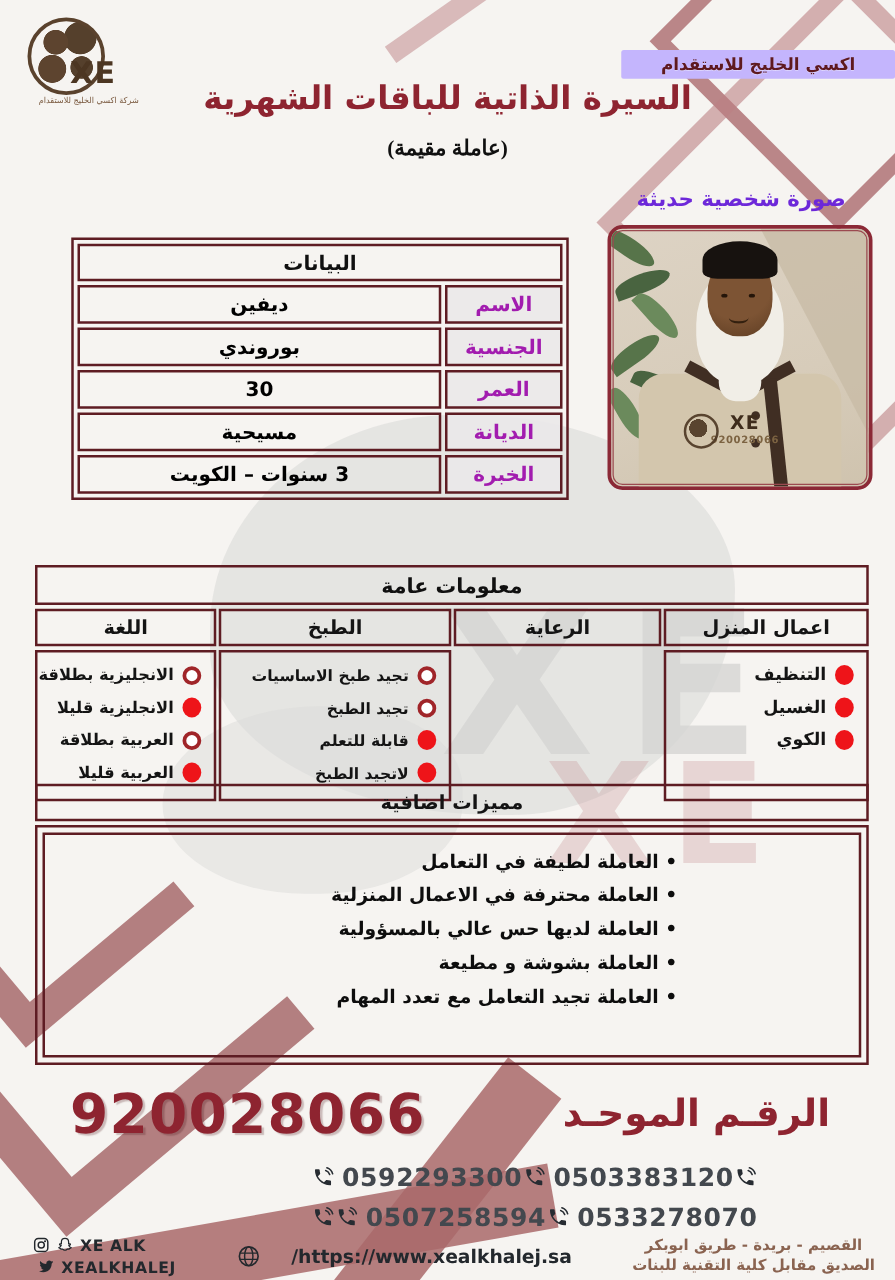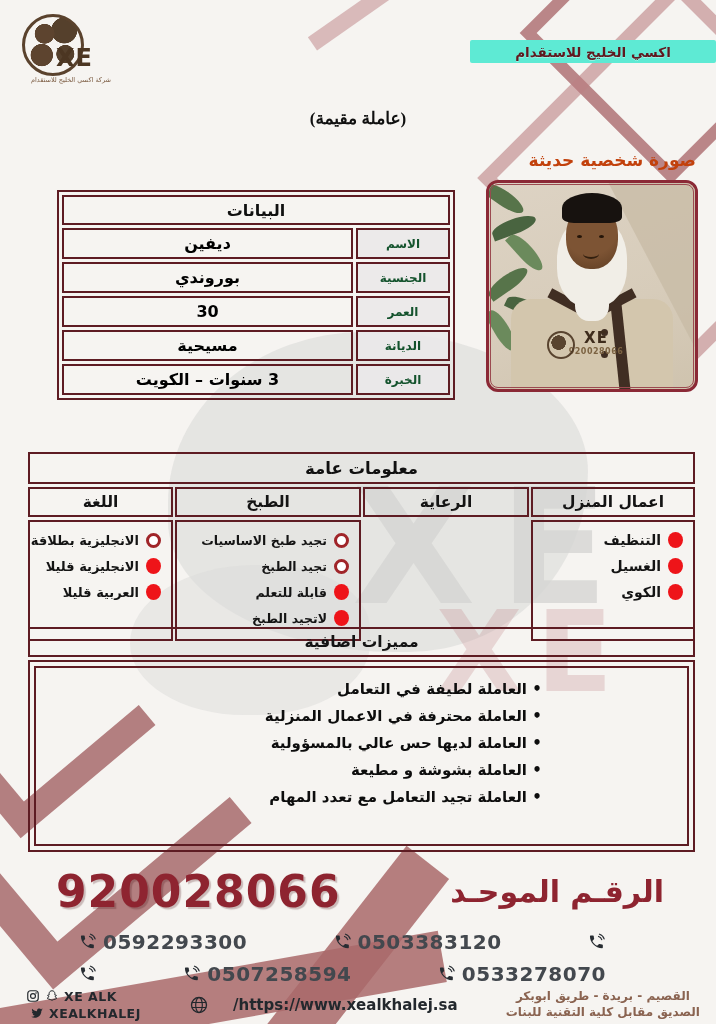--- a/index.html
+++ b/index.html
@@ -26,27 +26,27 @@
   
   .logo{position:absolute;left:16px;top:12px;width:110px;height:84px;}
   .logo-globe{position:absolute;left:6px;top:2px;width:56px;height:56px;border-radius:50%;
               background:radial-gradient(circle at 35% 30%, #5d442f 0 18%, transparent 19%),
                          radial-gradient(circle at 70% 24%, #55402c 0 22%, transparent 23%),
                          radial-gradient(circle at 30% 68%, #5d442f 0 20%, transparent 21%),
                          radial-gradient(circle at 72% 66%, #55402c 0 16%, transparent 17%);
               border:3px solid #5a422d;}
   .logo-xe{position:absolute;left:40px;top:32px;font-weight:bold;font-size:24px;color:#4c3622;letter-spacing:1px;}
   .logo-cap{position:absolute;left:2px;top:64px;width:106px;font-size:6.5px;color:#7b5b41;text-align:center;direction:rtl;}
-  .ribbon{position:absolute;right:0;top:40px;width:246px;height:23px;background:#5eead4;color:#5e191f;
+  .ribbon{position:absolute;right:0;top:40px;width:219px;height:23px;background:#c4b5fd;color:#5e191f;
           font-weight:bold;font-size:13.5px;display:flex;align-items:center;justify-content:center;direction:rtl;
           text-shadow:0 1px 0 rgba(255,255,255,.35);border-radius:2px;}
   .title{position:absolute;left:0;right:0;top:64px;text-align:center;font-size:26px;font-weight:bold;color:#8e2430;direction:rtl;margin:0;}
   .subtitle{position:absolute;left:0;right:0;top:108px;text-align:center;font-size:17px;font-weight:bold;color:#101010;direction:rtl;font-family:Liberation Serif, serif;}
   
-  .photo-caption{position:absolute;right:20px;top:150px;width:206px;text-align:right;font-size:17px;font-weight:bold;color:#c2410c;direction:rtl;}
+  .photo-caption{position:absolute;right:20px;top:150px;width:206px;text-align:center;font-size:17px;font-weight:bold;color:#6d28d9;direction:rtl;}
   .photo{position:absolute;right:18px;top:180px;width:206px;height:206px;border:3px solid #8b2936;border-radius:12px;
          background:linear-gradient(160deg,#ddd3c4 0%,#d7ccba 60%,#cfc3ae 100%);overflow:hidden;}
   .photo::after{content:"";position:absolute;inset:1px;border:1px solid #9b4a50;border-radius:8px;pointer-events:none;}
   .ph-shadow{position:absolute;right:0;top:0;width:100%;height:100%;background:#c8bba6;opacity:.8;
              clip-path:polygon(58% 0,100% 0,100% 80%);}
   .ph-leaf{position:absolute;width:46px;height:15px;border-radius:50% 50% 50% 0;background:#57744a;}
   .ph-leaf.l2{background:#496440;}
   .ph-leaf.l3{background:#6b8a5c;}
   .ph-scarf{position:absolute;left:68px;top:32px;width:70px;height:92px;border-radius:48% 48% 42% 42%;background:#f1eee7;}
   .ph-neck{position:absolute;left:86px;top:100px;width:34px;height:38px;background:#f1eee7;border-radius:0 0 40% 40%;}
@@ -62,21 +62,21 @@
   .ph-logo{position:absolute;left:52px;top:146px;width:110px;text-align:center;color:#3e2c1c;}
   .ph-logo .g{position:absolute;left:6px;top:2px;width:24px;height:24px;border-radius:50%;border:2px solid #4c3622;
               background:radial-gradient(circle at 40% 40%,#4c3622 0 35%,transparent 36%);opacity:.9;}
   .ph-logo .t{font-size:15px;font-weight:bold;letter-spacing:1px;}
   .ph-logo .n{font-size:8px;font-weight:bold;color:#7c6342;letter-spacing:.5px;}
   
   .dt{position:absolute;left:57px;top:190px;width:398px;border:2px solid #5e1c23;padding:3px;
       display:flex;flex-direction:column;gap:3px;box-sizing:border-box;direction:rtl;}
   .dt-header{height:26px;font-size:16px;color:#101010;direction:rtl;}
   .dt-row{display:flex;gap:3px;height:31px;}
-  .dt-label{flex:0 0 90px;background:rgba(234,232,233,.92);font-size:12px;color:#14532d;}
+  .dt-label{flex:0 0 90px;background:rgba(234,232,233,.92);font-size:16px;color:#a21caf;}
   .dt-value{flex:1;font-size:16px;color:#000;}
   
   .gi{position:absolute;left:28px;top:452px;width:667px;direction:rtl;}
   .gi-title{height:28px;font-size:16.5px;color:#101010;}
   .gi-cols{margin-top:3px;display:flex;gap:2px;}
   .gi-col.c-house{flex:0 0 164px;}
   .gi-col.c-care{flex:0 0 166px;}
   .gi-col.c-cook{flex:0 0 186px;}
   .gi-col.c-lang{flex:0 0 145px;}
   .gi-head{height:26px;font-size:15.5px;margin-bottom:3px;}
@@ -96,21 +96,21 @@
   .ex-list{margin:0;padding:0;}
   .ex-list li{list-style:none;font-size:15px;font-weight:bold;line-height:27px;text-align:right;color:#0d0d0d;}
   .ex-list li::before{content:"•";display:inline-block;width:20px;text-align:center;}
   
   .unified{position:absolute;top:866px;left:0;right:0;direction:rtl;display:flex;
            justify-content:space-between;align-items:center;padding:0 52px 0 56px;}
   .u-label{font-size:30px;font-weight:bold;color:#8e2430;}
   .u-number{font-size:44px;font-weight:bold;color:#8e2430;letter-spacing:1px;direction:ltr;
             text-shadow:2px 2px 1px rgba(70,15,20,.25);}
   .phones{position:absolute;top:930px;left:78px;width:528px;direction:ltr;}
-  .p-row{display:flex;justify-content:space-between;margin-bottom:8px;}
+  .p-row{display:flex;justify-content:flex-end;margin-bottom:8px;}
   .p-cell{display:flex;align-items:center;gap:6px;font-size:20px;font-weight:600;color:#43484e;letter-spacing:.5px;}
   .p-cell svg{width:19px;height:19px;}
   
   .footer{position:absolute;left:0;right:0;top:985px;height:39px;display:flex;align-items:center;
           justify-content:space-between;padding:0 16px 0 26px;box-sizing:border-box;}
   .f-social{font-size:12.5px;font-weight:bold;color:#23282d;letter-spacing:.5px;}
   .f-s-row{display:flex;align-items:center;gap:5px;height:17px;}
   .f-s-row.r2{padding-left:4px;}
   .f-social svg{width:14px;height:14px;}
   .f-site{display:flex;align-items:center;gap:24px;font-size:15px;font-weight:bold;color:#23282d;}
@@ -135,20 +135,21 @@
   <div class="wm wm-band2"></div>
 
   <div class="content">
 
     <div class="logo">
       <div class="logo-globe"></div>
       <div class="logo-xe">XE</div>
       <div class="logo-cap">شركة اكسي الخليج للاستقدام</div>
     </div>
     <div class="ribbon">اكسي الخليج للاستقدام</div>
+    <h1 class="title">السيرة الذاتية للباقات الشهرية</h1>
     <div class="subtitle">(عاملة مقيمة)</div>
 
     <div class="photo-caption">صورة شخصية حديثة</div>
     <div class="photo">
       <div class="ph-shadow"></div>
       <div class="ph-leaf" style="left:-8px;top:8px;transform:rotate(35deg);"></div>
       <div class="ph-leaf l2" style="left:2px;top:36px;transform:rotate(-20deg);"></div>
       <div class="ph-leaf l3" style="left:14px;top:62px;transform:rotate(48deg);"></div>
       <div class="ph-leaf" style="left:-4px;top:92px;transform:rotate(-35deg);"></div>
       <div class="ph-leaf l2" style="left:16px;top:118px;transform:rotate(25deg);"></div>
@@ -246,20 +247,24 @@
           <div class="gi-body">
             <div class="gi-item">
               <span class="dot off"></span>
               <span>الانجليزية بطلاقة</span>
               </div>
             <div class="gi-item">
               <span class="dot on"></span>
               <span>الانجليزية قليلا</span>
               </div>
             <div class="gi-item">
+              <span class="dot off"></span>
+              <span>العربية بطلاقة</span>
+              </div>
+            <div class="gi-item">
               <span class="dot on"></span>
               <span>العربية قليلا</span>
               </div>
           </div>
         </div>
       </div>
     </div>
 
     <div class="extra">
       <div class="box ex-title">مميزات اضافية</div>

